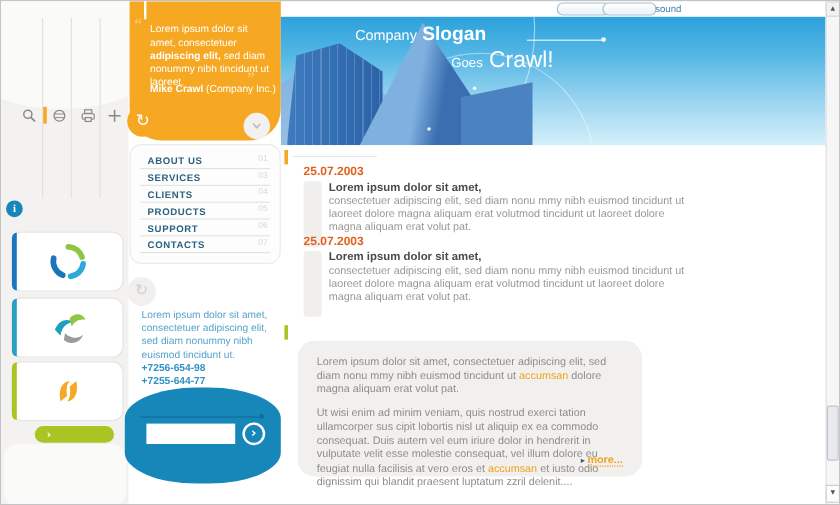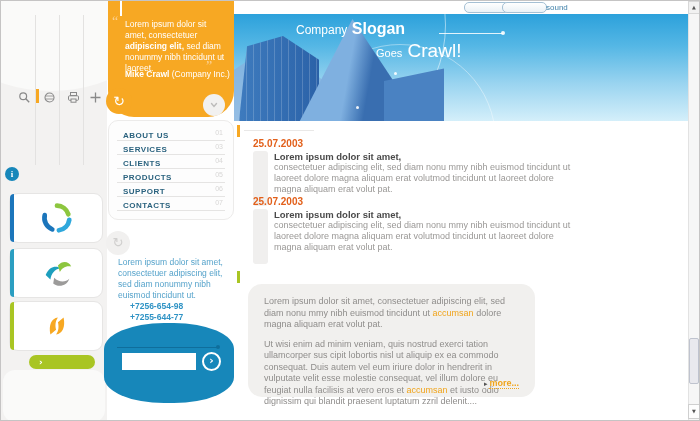--- a/index.html
+++ b/index.html
@@ -34,21 +34,21 @@
                  text-align:center;line-height:26px;font-size:14px;cursor:pointer;}
   .circle-light{left:202px;top:93px;width:22px;height:22px;border-radius:50%;background:#F2F1F0;text-align:center;cursor:pointer;}
   .circle-light svg{margin-top:6px;}
   .circle-swirl{left:105px;top:230px;width:24px;height:24px;border-radius:50%;background:#F1F0EF;color:#D0CFCE;
                 text-align:center;line-height:24px;font-size:13px;}
   .nav{left:107px;top:119px;width:126px;height:100px;background:#FDFDFD;border:1px solid #ECEBEA;border-radius:10px;box-sizing:border-box;padding-top:6px;}
   .nav-item{position:relative;height:13px;margin:0 8px;border-bottom:1px solid #E5E4E3;line-height:12px;cursor:pointer;}
   .nav-label{font-size:8px;font-weight:bold;color:#2A627E;letter-spacing:.5px;padding-left:6px;margin-top:41px;}
   .nav-num{float:right;color:#D8D7D6;font-size:7px;padding-right:2px;}
   .about-text{left:117px;top:256px;width:110px;font-size:8.5px;line-height:11px;color:#56A3CB;}
-  .phones{left:117px;top:300px;font-size:8.5px;line-height:11px;font-weight:bold;color:#2F93C5;margin-left:12px;}
+  .phones{left:117px;top:300px;font-size:8.5px;line-height:11px;font-weight:bold;color:#2F93C5;}
   .cylinder{left:103px;top:322px;width:130px;height:80px;background:#1787BA;border-radius:60px/26px;}
   .cyl-line{left:116px;top:346px;width:102px;height:1px;background:#0F6E9C;}
   .cyl-dot{left:215px;top:344px;width:4px;height:4px;border-radius:50%;background:#0F6E9C;}
   .search-input{left:121px;top:352px;width:74px;height:17px;background:#fff;border:none;outline:none;font-size:9px;padding:0 3px;box-sizing:border-box;}
   .go-btn{left:201px;top:351px;width:19px;height:19px;border-radius:50%;border:2px solid #fff;box-sizing:border-box;
           color:#fff;text-align:center;line-height:14px;font-size:11px;font-weight:bold;cursor:pointer;}
 
   
   .mini-btn{top:1px;height:11px;box-sizing:border-box;border:1px solid #A5C0D4;border-radius:5px;
             background:linear-gradient(#FFFFFF,#EAF1F6);color:#3F80A9;font-size:8px;text-align:right;line-height:9px;cursor:pointer;padding-left:43px;}

